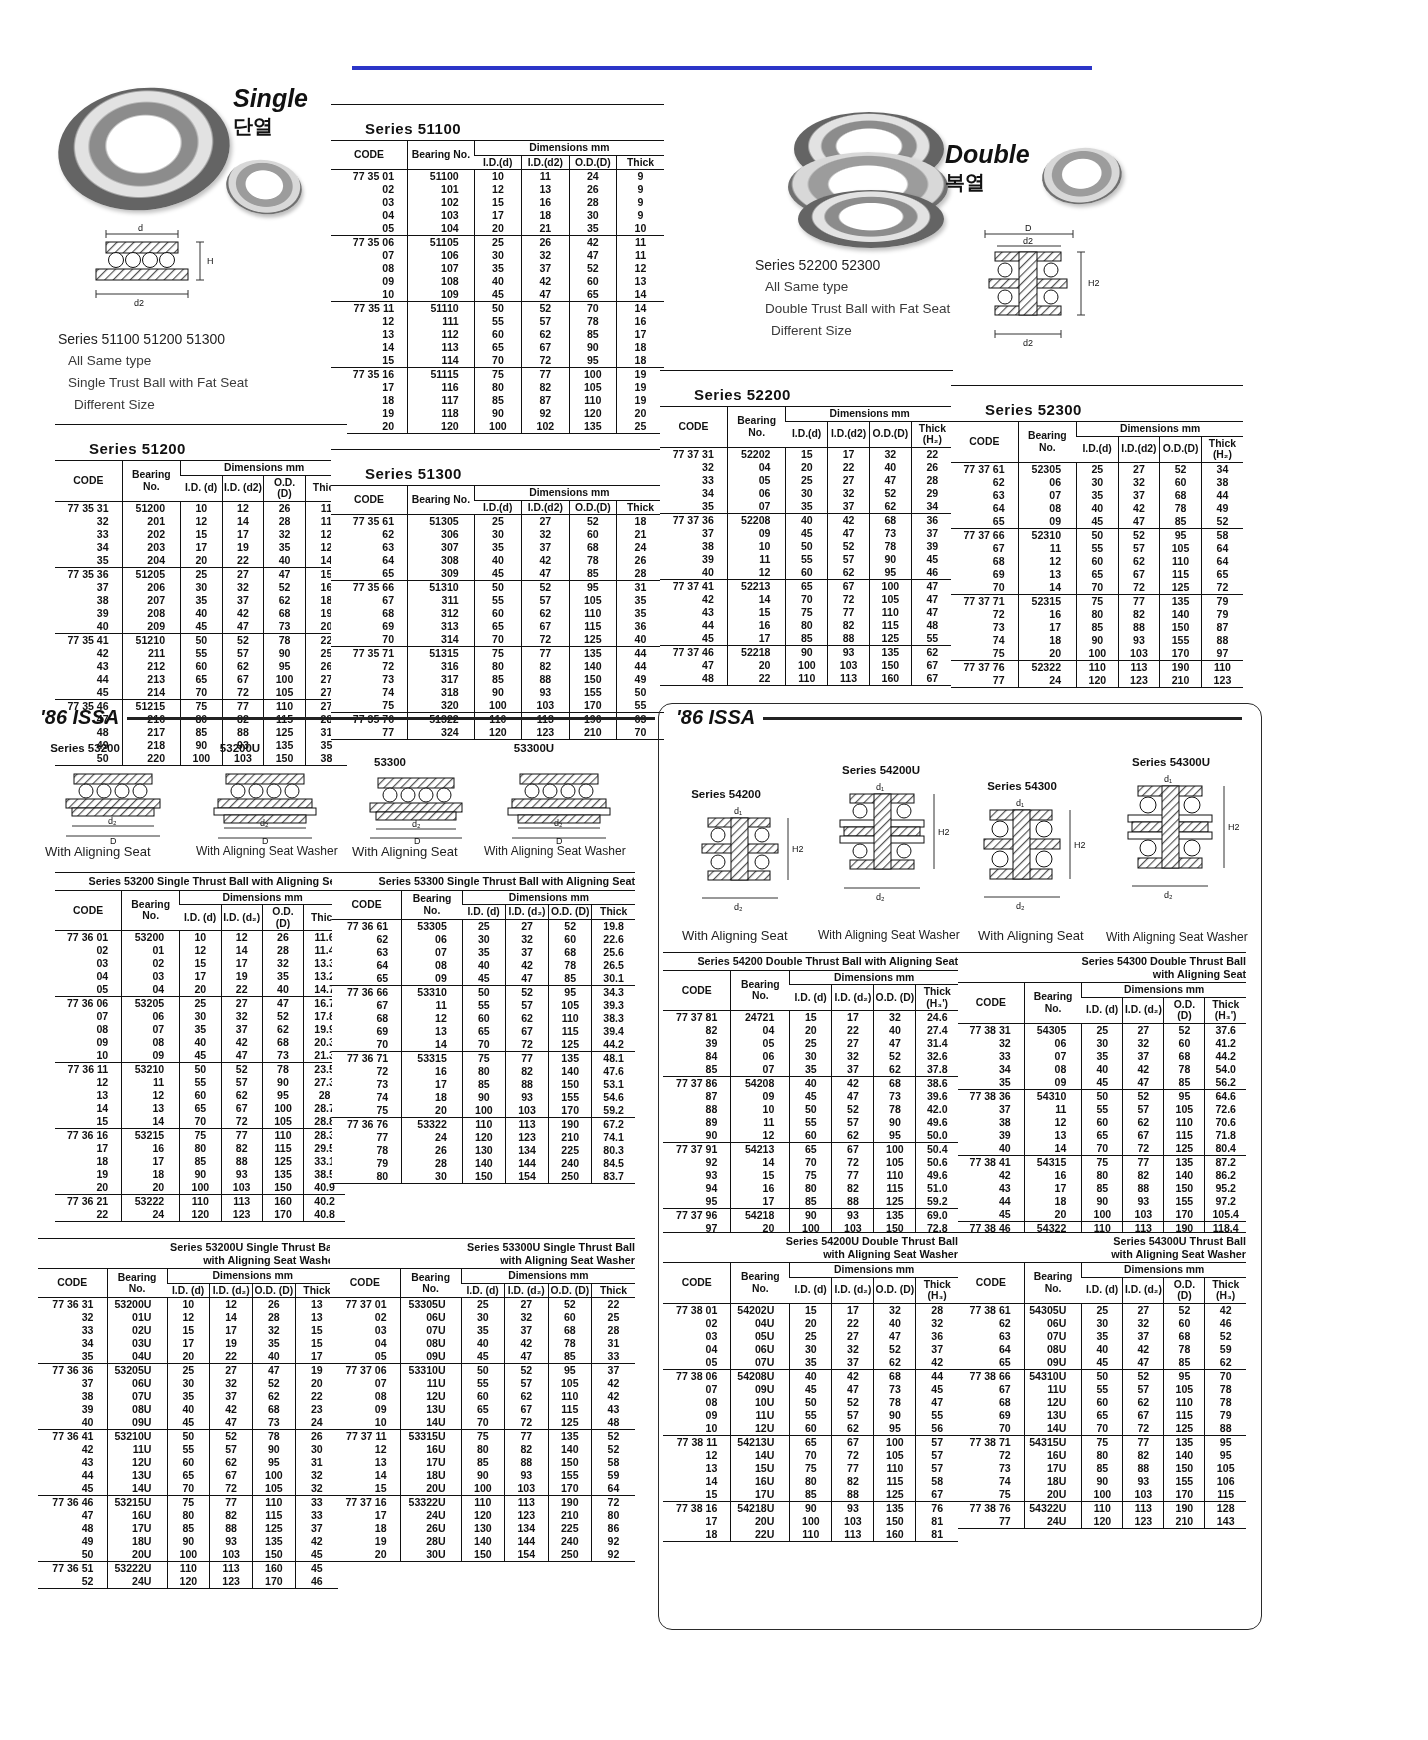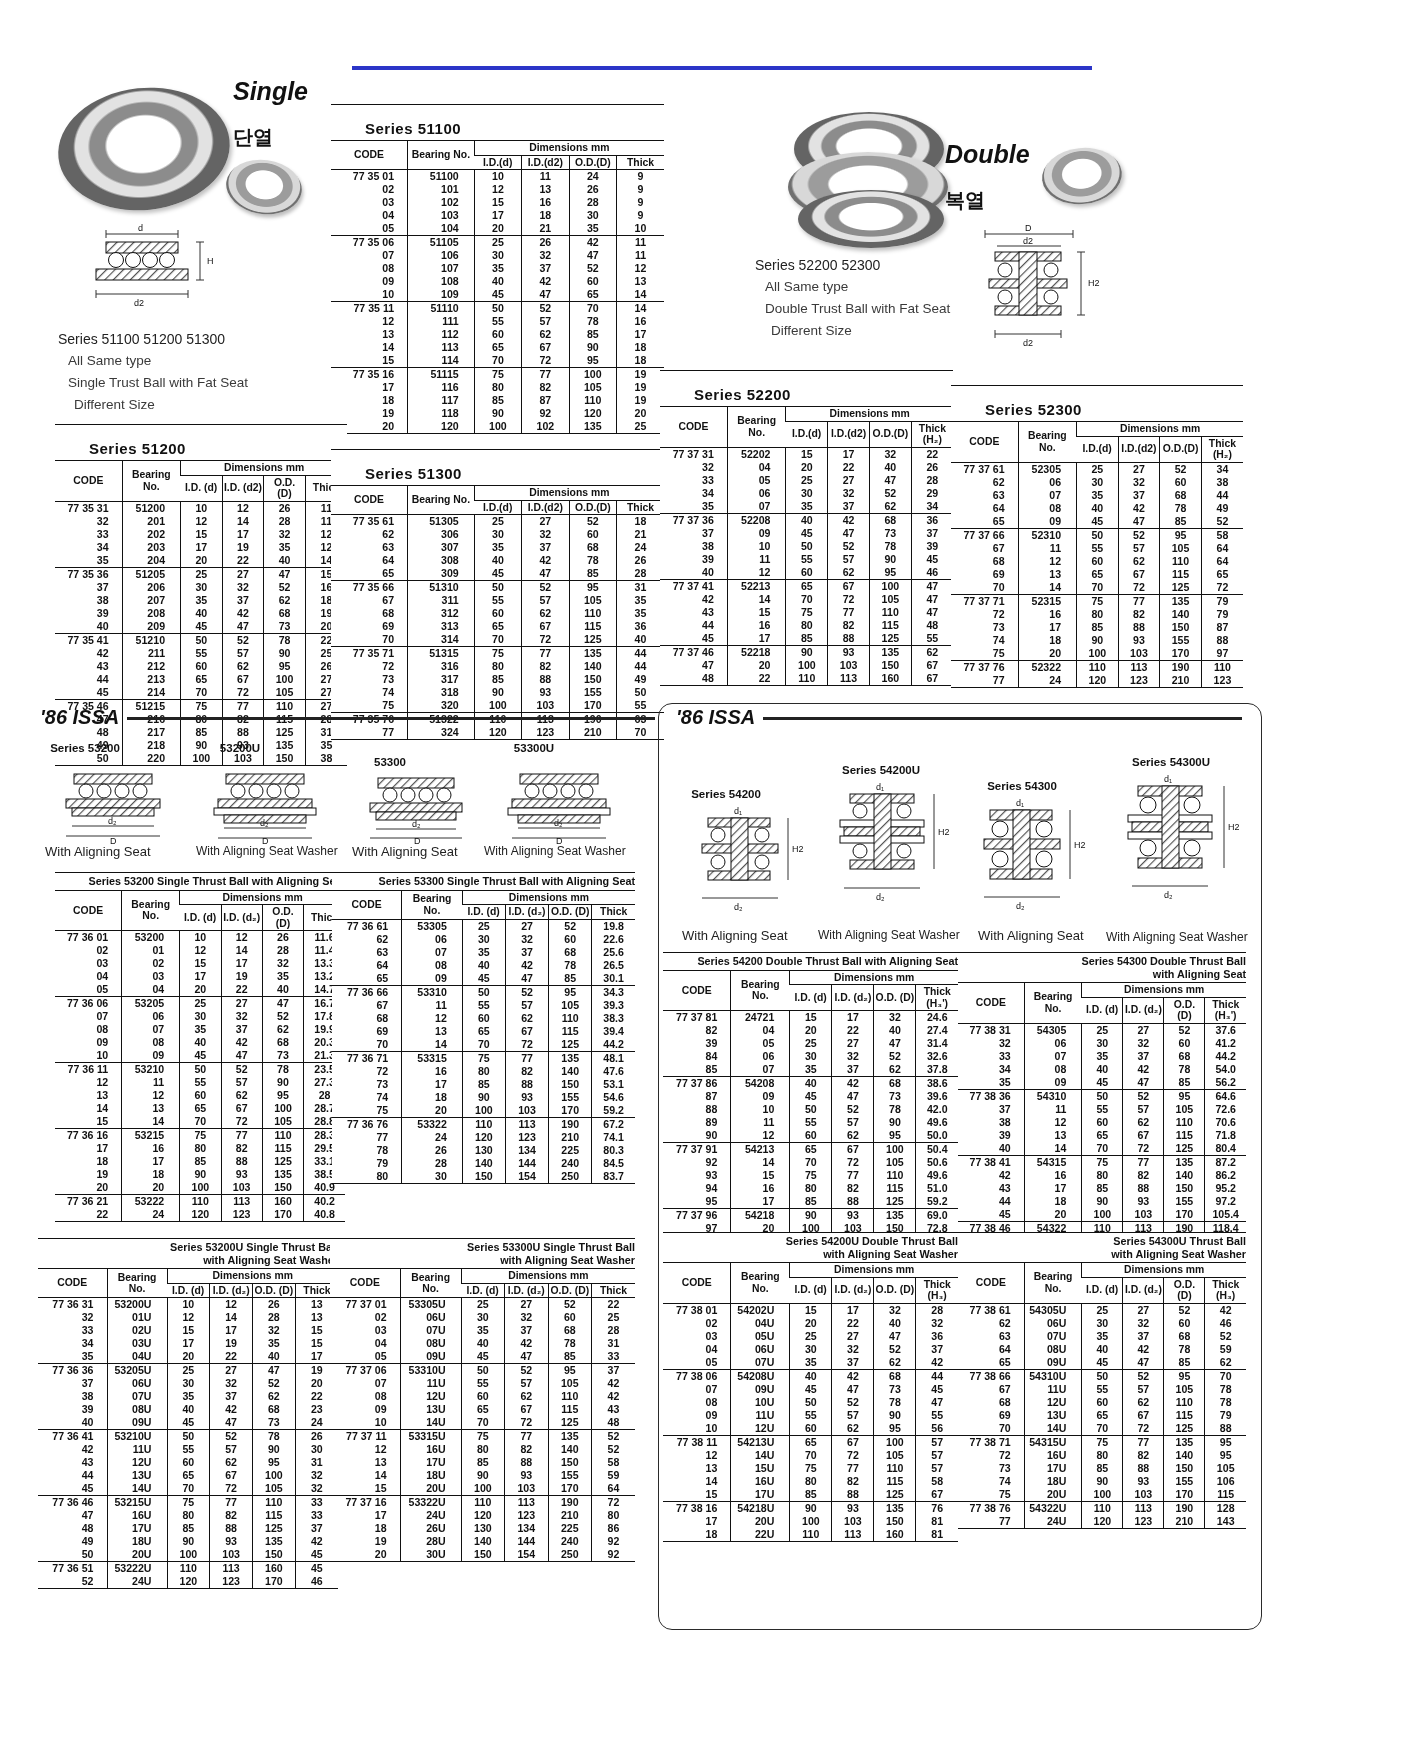--- a/index.html
+++ b/index.html
@@ -7,21 +7,21 @@
         font-family:"Liberation Sans",sans-serif;color:#111;overflow:hidden}
   .abs{position:absolute}
 
   
   .title-en{font-style:italic;font-weight:bold;font-size:31px;letter-spacing:0.5px}
   .title-ko{font-weight:bold;font-size:22px;margin-left:26px;position:relative;top:-3px}
   .title-rule{height:4px;background:#2b35c8}
 
   
   .hd-en{font-style:italic;font-weight:bold;font-size:25px}
-  .hd-ko{font-weight:bold;font-size:20px;margin-top:18px}
+  .hd-ko{font-weight:bold;font-size:20px;margin-top:0}
   .notes{font-size:13.5px;color:#3a3a3a;line-height:22px}
   .notes .n0{color:#222;font-size:14px}
   .notes div{white-space:nowrap}
   .indent{padding-left:10px}
 
   
   .ring{border-radius:50%;
     background:radial-gradient(ellipse at 50% 46%, #ffffff 0 30%, #8c8c8c 32% 44%,
                #e2e2e2 46% 56%, #646464 58% 76%, #c2c2c2 78% 92%, #8a8a8a 94% 100%);
     box-shadow:2px 3px 4px rgba(0,0,0,.25)}
@@ -66,21 +66,21 @@
       <line x1="0" y1="0" x2="0" y2="6" stroke="#555" stroke-width="2.4"></line>
     </pattern>
   </defs>
 </svg>
 
 <div id="page">
 
   <div class="abs title-rule" style="left:352px;top:66px;width:740px"></div>
 
   <div class="abs ring" style="left:58px;top:88px;width:172px;height:122px;transform:rotate(-6deg)"></div>
-  <div class="abs" style="left:233px;top:77px">
+  <div class="abs" style="left:233px;top:84px">
     <div class="hd-en">Single</div>
     <div class="hd-ko">단열</div>
   </div>
   <div class="abs ring flat" style="left:226px;top:160px;width:76px;height:54px;transform:rotate(8deg)"></div>
 
   <svg class="abs" style="left:62px;top:220px" width="160" height="98" viewBox="0 0 160 98">
     <line x1="44" y1="14" x2="116" y2="14" stroke="#333"></line>
     <line x1="44" y1="10" x2="44" y2="18" stroke="#333"></line>
     <line x1="116" y1="10" x2="116" y2="18" stroke="#333"></line>
     <text x="76" y="11">d</text>

